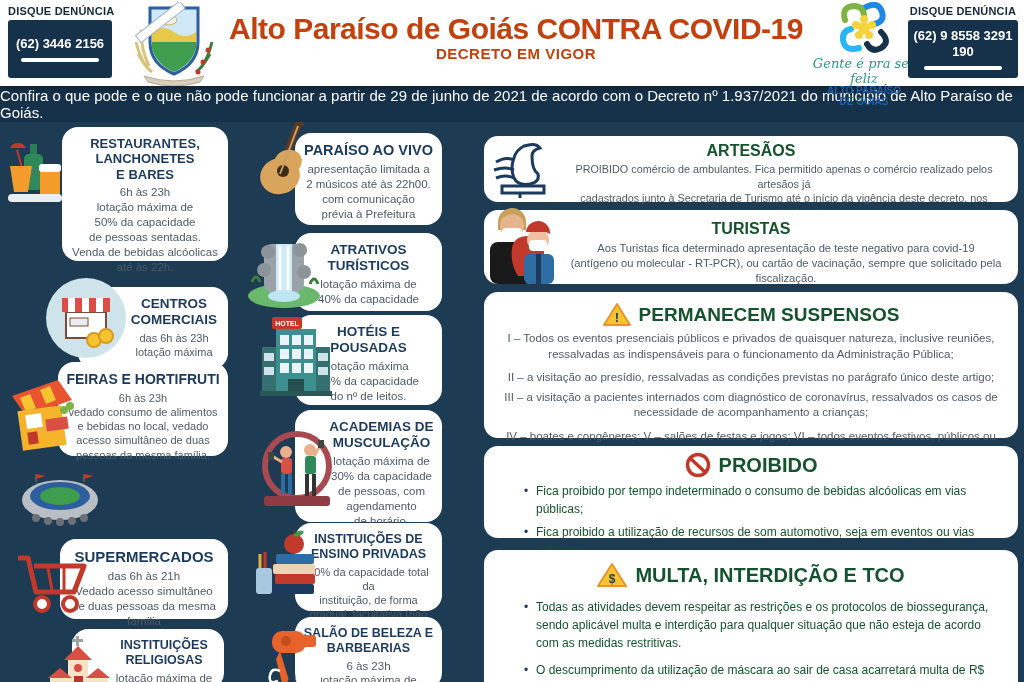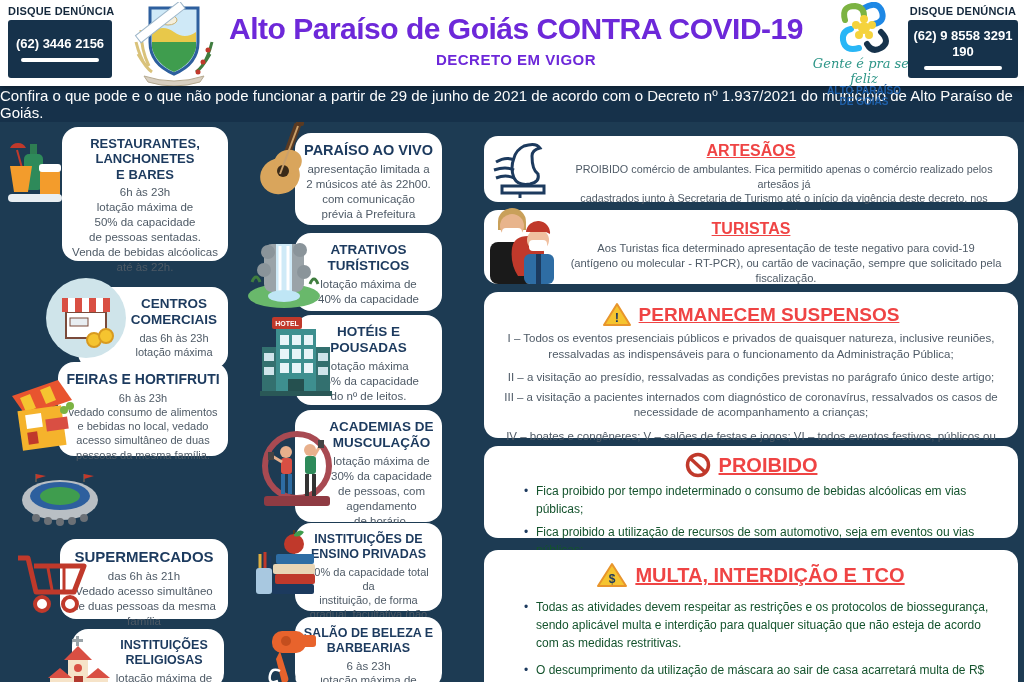--- a/index.html
+++ b/index.html
@@ -7,38 +7,38 @@
   .poster{position:relative;width:1024px;height:682px;overflow:hidden;
     background:#1d3b53;font-family:"Liberation Sans",sans-serif;}
   
   .header{position:absolute;left:0;top:0;width:1024px;height:86px;background:#ffffff;
     box-shadow:0 3px 6px rgba(0,0,0,0.35);z-index:5;}
   .dd{position:absolute;}
   .dd-label{font-size:11px;font-weight:bold;color:#14283c;letter-spacing:0.2px;}
   .dd-box{background:#16324b;color:#fff;border-radius:3px;display:flex;flex-direction:column;
     align-items:center;justify-content:center;font-weight:bold;font-size:13px;line-height:1.25;}
   .dd-underline{width:78px;height:4px;background:#fff;border-radius:2px;margin-top:6px;}
-  .title-block{position:absolute;left:224px;top:12px;width:584px;text-align:center;color:#6d28d9;}
+  .title-block{position:absolute;left:224px;top:12px;width:584px;text-align:center;color:#c2410c;}
   .main-title{font-size:30px;font-weight:bold;letter-spacing:-0.5px;line-height:1.1;}
-  .sub-title{font-size:15px;font-weight:bold;margin-top:6px;letter-spacing:0.5px;}
+  .sub-title{font-size:15px;font-weight:bold;letter-spacing:0.5px;}
   .logo-block{position:absolute;left:812px;top:2px;width:104px;text-align:center;}
   .logo-tag{font-size:13px;font-style:italic;color:#2e9688;font-family:"DejaVu Serif",serif;margin-top:-2px;text-align:center;}
   .logo-name{font-size:10px;font-weight:bold;color:#1e5fa8;line-height:1.05;}
   
   .banner{position:absolute;left:0;top:86px;width:1024px;height:36px;background:#16314a;
     display:flex;align-items:center;justify-content:center;color:#ffffff;font-size:15px;z-index:4;}
   
   .card{position:absolute;background:#ffffff;border-radius:16px;text-align:center;z-index:2;
     padding:9px 8px;}
   .card h3{margin:0;color:#1c3a5e;white-space:pre-line;font-weight:bold;line-height:1.18;}
   .card .body{margin:3px 0 0;color:#4e5a66;white-space:pre-line;line-height:1.3;font-size:11.5px;}
   .aberto{font-size:19px;font-weight:400;letter-spacing:1.5px;color:#2c4a63;margin-top:7px;}
   .icon{position:absolute;z-index:3;}
   .rcard{position:absolute;background:#fff;border-radius:14px;z-index:2;padding:6px 16px;left:484px;width:534px;}
-  .hrow{display:flex;align-items:center;justify-content:center;gap:8px;color:#ef4444;font-weight:bold;text-decoration:underline;}
+  .hrow{display:flex;align-items:center;justify-content:center;gap:8px;color:#14532d;font-weight:bold;}
   .rbody{color:#4e5a66;text-align:center;white-space:pre-line;line-height:1.35;}
   .ritems p{margin:4px 0;color:#4e5a66;font-size:11.5px;line-height:1.35;text-align:center;}
   ul.bullets{margin:4px 0 0;padding-left:24px;text-align:left;list-style:none;}
   ul.bullets li{position:relative;color:#14532d;font-size:12px;line-height:1.5;margin-bottom:5px;padding-left:12px;}
   ul.bullets li::before{content:"•";position:absolute;left:0;color:#1c3a5e;}
 </style>
 </head>
 <body>
 
 <div class="poster">

